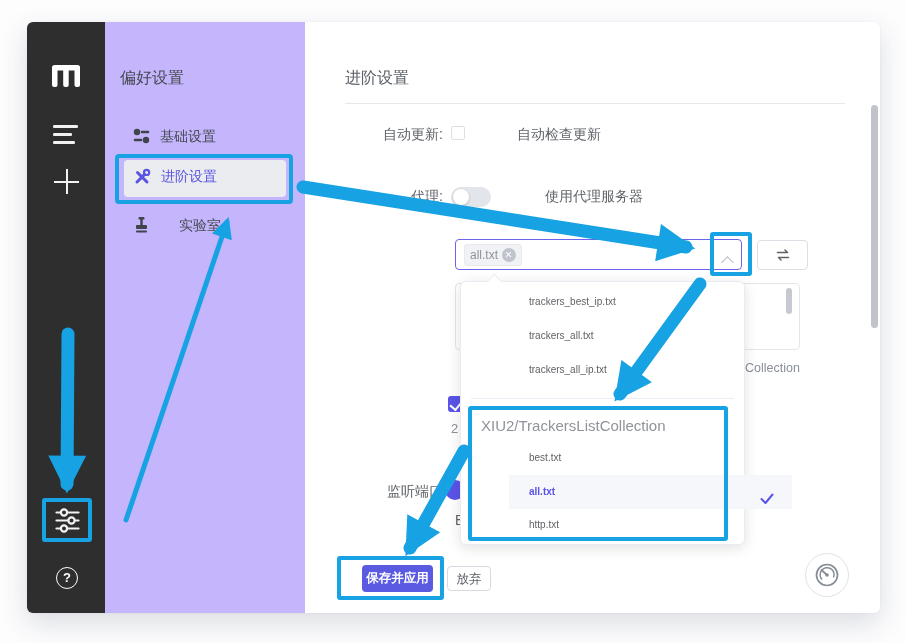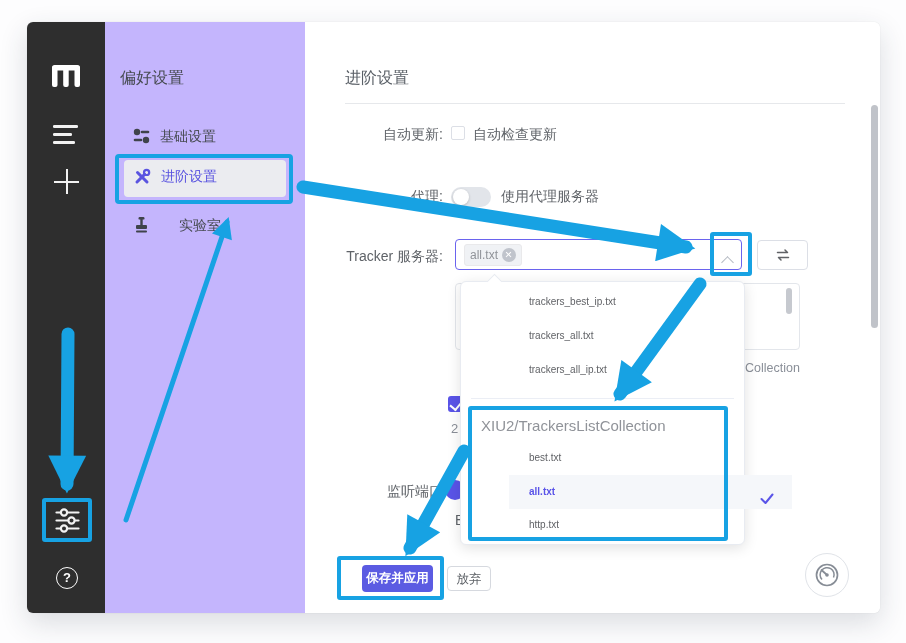--- a/index.html
+++ b/index.html
@@ -47,21 +47,21 @@
   .mi-adv{left:28px;top:146px;}
   .mi-adv .mi-label{color:#5a54e0;}
   .mi-lab{left:29px;top:195px;gap:20px;}
   
   .main{position:absolute;left:278px;top:0;width:575px;height:591px;background:#fff;
         border-radius:0 6px 6px 0;}
   .main-title{left:40px;top:46px;font-size:16px;color:#5a6067;}
   .main-divider{left:40px;top:81px;width:500px;height:1px;background:#e6e8eb;}
   .v-scroll{left:566px;top:83px;width:7px;height:223px;background:#c0c3c9;border-radius:3.5px;}
   .flabel{left:-78px;width:216px;text-align:right;font-size:14px;color:#5f6368;}
-  .ftext{font-size:14px;color:#5f6368;}
+  .ftext{font-size:14px;color:#5f6368;margin-left:44px;}
   .checkbox{left:146px;top:104px;width:14px;height:14px;border:1px solid #dcdfe6;border-radius:2px;
             background:#fff;box-sizing:border-box;}
   .switch{left:146px;top:165px;width:40px;height:20px;background:#e2e5ea;border-radius:10px;}
   .switch:before{content:"";position:absolute;left:2px;top:2px;width:16px;height:16px;background:#fff;
                  border-radius:50%;box-shadow:0 1px 3px rgba(0,0,0,.2);}
   .tracker-select{left:150px;top:217px;width:287px;height:31px;border:1.5px solid #6a63ee;border-radius:4px;
                   background:#fff;box-sizing:border-box;display:flex;align-items:center;padding-left:8px;}
   .tag{display:inline-flex;align-items:center;height:20px;background:#f0f2f5;border:1px solid #e9e9eb;
        border-radius:3px;padding:0 5px;font-size:12px;color:#909399;gap:4px;}
   .tag-close{width:14px;height:14px;border-radius:50%;background:#c0c4cc;position:relative;display:inline-block;}
@@ -198,21 +198,20 @@
     <div class="abs v-scroll"></div>
 
     <div class="abs flabel" style="top:104px;">自动更新:</div>
     <div class="abs checkbox"></div>
     <div class="abs ftext" style="left:168px;top:104px;">自动检查更新</div>
 
     <div class="abs flabel" style="top:166px;">代理:</div>
     <div class="abs switch"></div>
     <div class="abs ftext" style="left:196px;top:166px;font-family:Liberation Serif, serif;">使用代理服务器</div>
 
-    <div class="abs flabel" style="top:226px;">Tracker 服务器:</div>
     <div class="abs tracker-select">
       <span class="tag">
         <span>all.txt</span>
         <span class="tag-close"></span>
       </span>
     </div>
     <div class="abs sel-caret"></div>
     <div class="abs refresh-btn">
       <svg width="16" height="14" viewBox="0 0 16 14">
         <path d="M2.5,4.5 H12.5 M12.5,4.5 L10,2" fill="none" stroke="#606266" stroke-width="1.5" stroke-linecap="round"></path>

